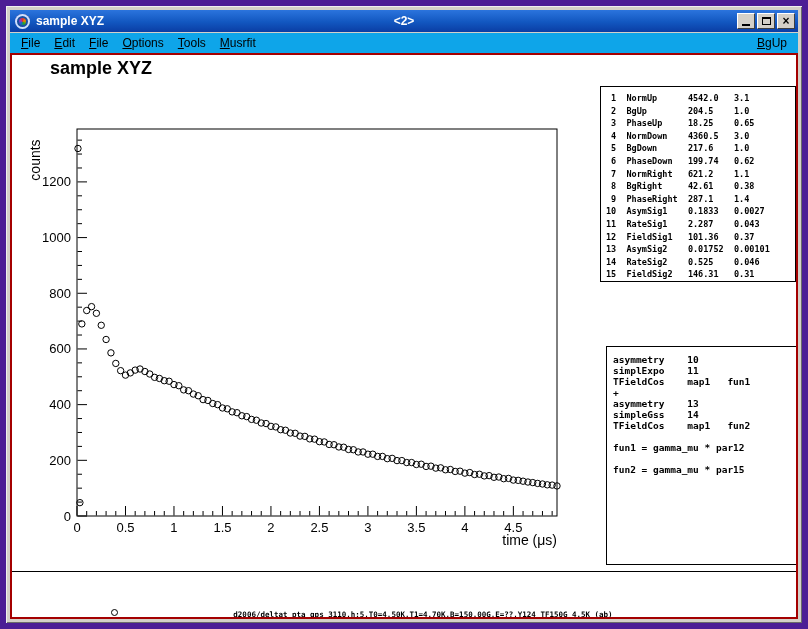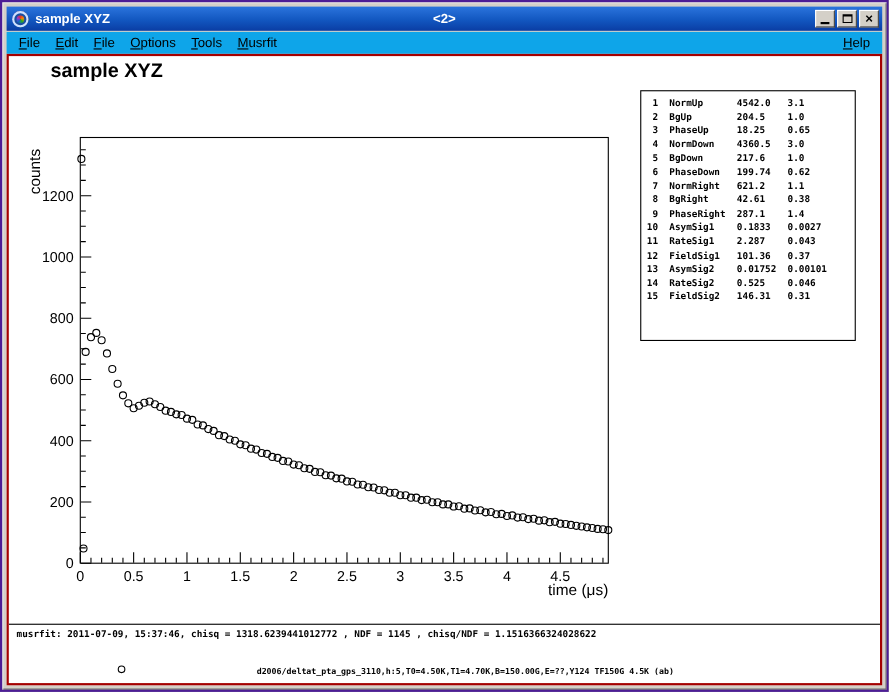--- a/index.html
+++ b/index.html
@@ -2,21 +2,21 @@
 <html><head>
 <meta charset="utf-8">
 <style>
   * { box-sizing: border-box; }
   html,body { margin:0; padding:0; background:#808080; }
   body { font-family:"Liberation Sans", sans-serif; }
 
   .window {
     position:relative; width:808px; height:629px;
     background:#d4d0c8;
-    border:2px solid #4c1d95;
+    border:6px solid #4c1d95;
     box-shadow: inset 1px 1px 0 #f0f0f0, inset -1px -1px 0 #6a6a6a;
   }
 
   
   .titlebar {
     position:absolute; left:4px; top:4px; right:4px; height:22px;
     background:linear-gradient(180deg,#2b74dd 0%, #1257c0 55%, #0a3da4 100%);
     display:flex; align-items:center; padding:0 3px; color:#fff;
   }
   .app-icon {
@@ -55,21 +55,21 @@
   }
   .canvas-title {
     position:absolute; left:38px; top:3px;
     font-size:18px; font-weight:bold; color:#000;
   }
   .plot-svg { position:absolute; left:0; top:0; }
   .plot-svg text { font-family:"Liberation Sans", sans-serif; fill:#000; }
 
   .pave { position:absolute; background:#fff; border:1px solid #000; overflow:hidden; }
   .pave pre { margin:0; color:#000; }
-  .param-box { left:574px; top:31px; width:196px; height:228px; }
+  .param-box { left:588px; top:31px; width:196px; height:196px; }
   .param-box pre { font:bold 8.5px/12.6px "DejaVu Sans Mono","Liberation Mono",monospace; padding:5px 0 0 5px; }
   .theory-box { left:594px; top:291px; width:196px; height:219px; }
   .theory-box pre { font:bold 9.5px/11px "DejaVu Sans Mono","Liberation Mono",monospace; padding:7px 0 0 6px; }
 
   .bottom-sep { position:absolute; left:0; right:0; top:516px; border-top:1px solid #000; }
   .stats-line {
     position:absolute; left:7px; top:521px; right:4px;
     font:bold 8.5px "DejaVu Sans Mono","Liberation Mono",monospace;
     color:#000; white-space:nowrap;
   }
@@ -106,21 +106,21 @@
     </div>
   </div>
 
   <div class="menubar">
     <span class="mi">File</span>
     <span class="mi">Edit</span>
     <span class="mi">File</span>
     <span class="mi">Options</span>
     <span class="mi">Tools</span>
     <span class="mi">Musrfit</span>
-    <span class="mi mi-help">Help</span>
+    <span class="mi mi-help">BgUp</span>
   </div>
 
   <div class="canvas">
 
     <div class="canvas-title">sample XYZ</div>
 
     <svg class="plot-svg" width="585" height="545" viewBox="0 0 585 545">
         <g>
           <rect x="65" y="74" width="480" height="387" fill="none" stroke="#000" stroke-width="1"></rect>
           <line x1="65.5" y1="461" x2="75" y2="461" stroke="#000"></line>
@@ -337,24 +337,36 @@
  8  BgRight     42.61    0.38
  9  PhaseRight  287.1    1.4
 10  AsymSig1    0.1833   0.0027
 11  RateSig1    2.287    0.043
 12  FieldSig1   101.36   0.37
 13  AsymSig2    0.01752  0.00101
 14  RateSig2    0.525    0.046
 15  FieldSig2   146.31   0.31</pre>
     </div>
 
+    <div class="pave theory-box">
+      <pre>asymmetry    10
+simplExpo    11
+TFieldCos    map1   fun1
++
+asymmetry    13
+simpleGss    14
+TFieldCos    map1   fun2
+
+fun1 = gamma_mu * par12
+
+fun2 = gamma_mu * par15</pre>
+    </div>
 
     <div class="bottom-sep"></div>
 
-    <div class="stats-line">musrfit: 2011-07-09, 15:37:46, chisq = 1318.6239441012772 , NDF = 1145 , chisq/NDF = 1.1516366324028622</div>
 
     <div class="legend-row">
       <span class="legend-marker"></span>
       <div class="legend-text">d2006/deltat_pta_gps_3110,h:5,T0=4.50K,T1=4.70K,B=150.00G,E=??,Y124 TF150G 4.5K (ab)</div>
     </div>
 
   </div>
 </div>
 
 </body></html>

